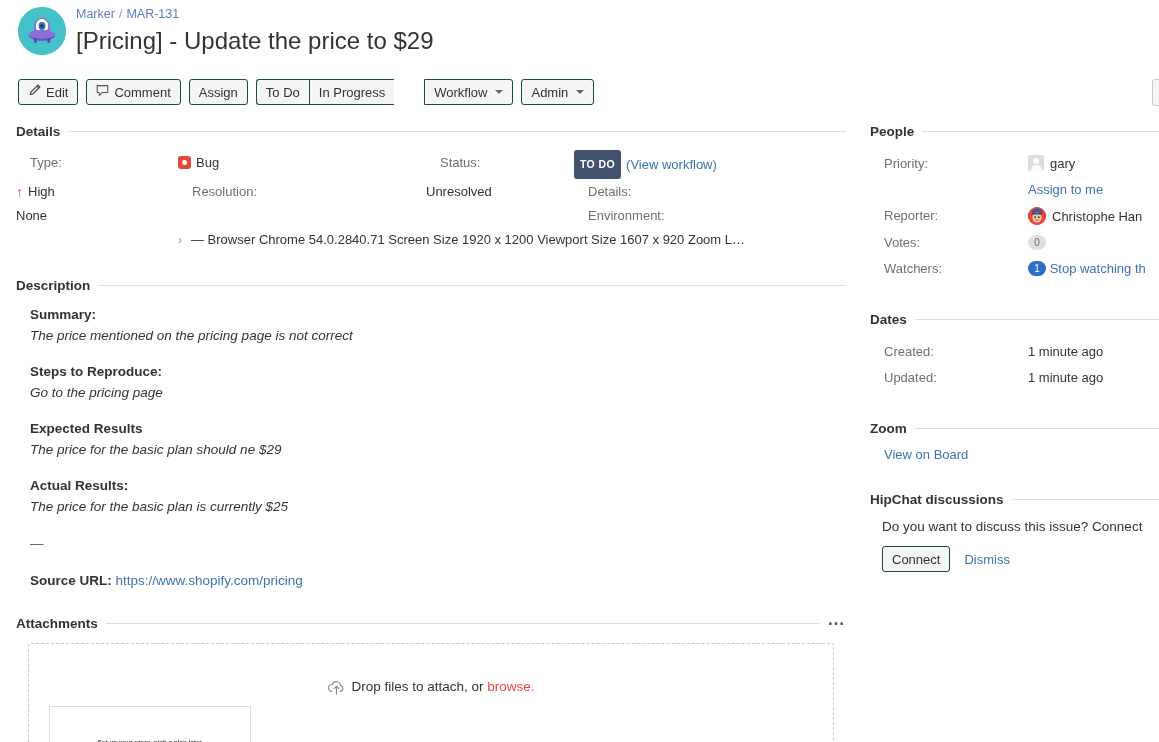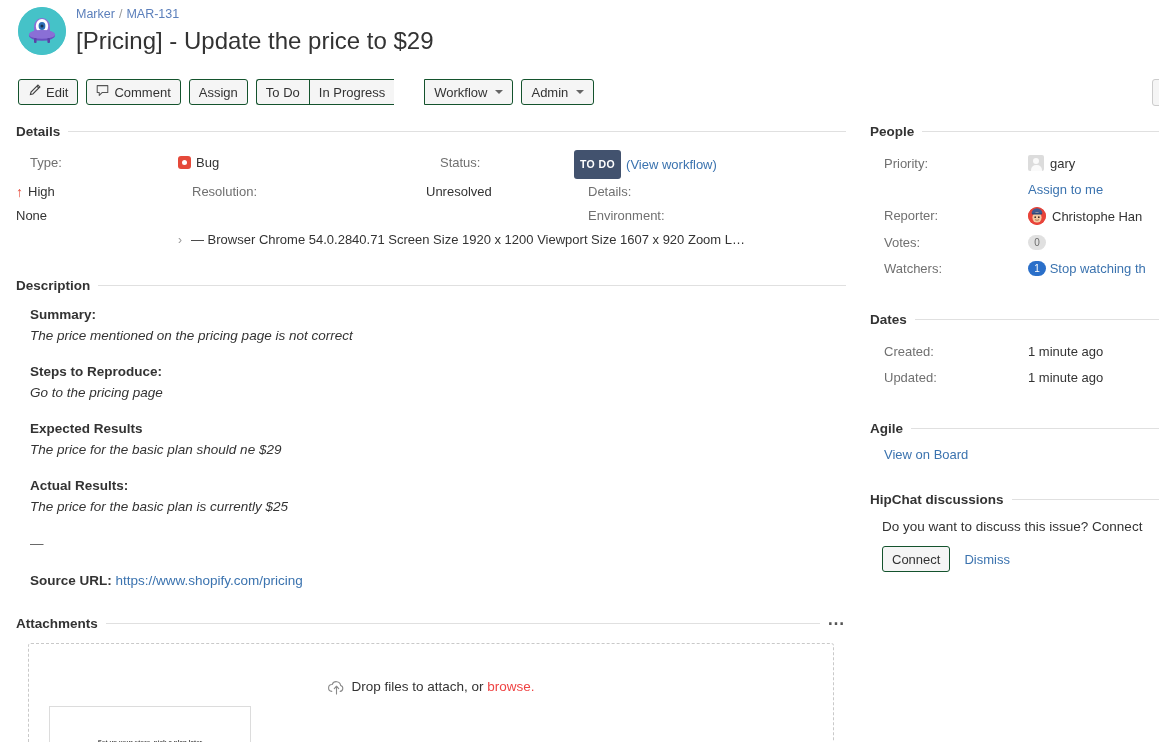--- a/index.html
+++ b/index.html
@@ -372,21 +372,21 @@
       <div class="dates-grid">
         <div class="plabel">Created:</div>
         <div class="pval">1 minute ago</div>
         <div class="plabel">Updated:</div>
         <div class="pval">1 minute ago</div>
       </div>
     </div>
 
     <div class="rsec">
       <div class="sec-head">
-        <span>Agile</span>
+        <span>Zoom</span>
         <span class="rule"></span>
       </div>
       <div class="rlink-row">
         <a href="#">View on Board</a>
       </div>
     </div>
 
     <div class="rsec">
       <div class="sec-head">
         <span>HipChat discussions</span>

